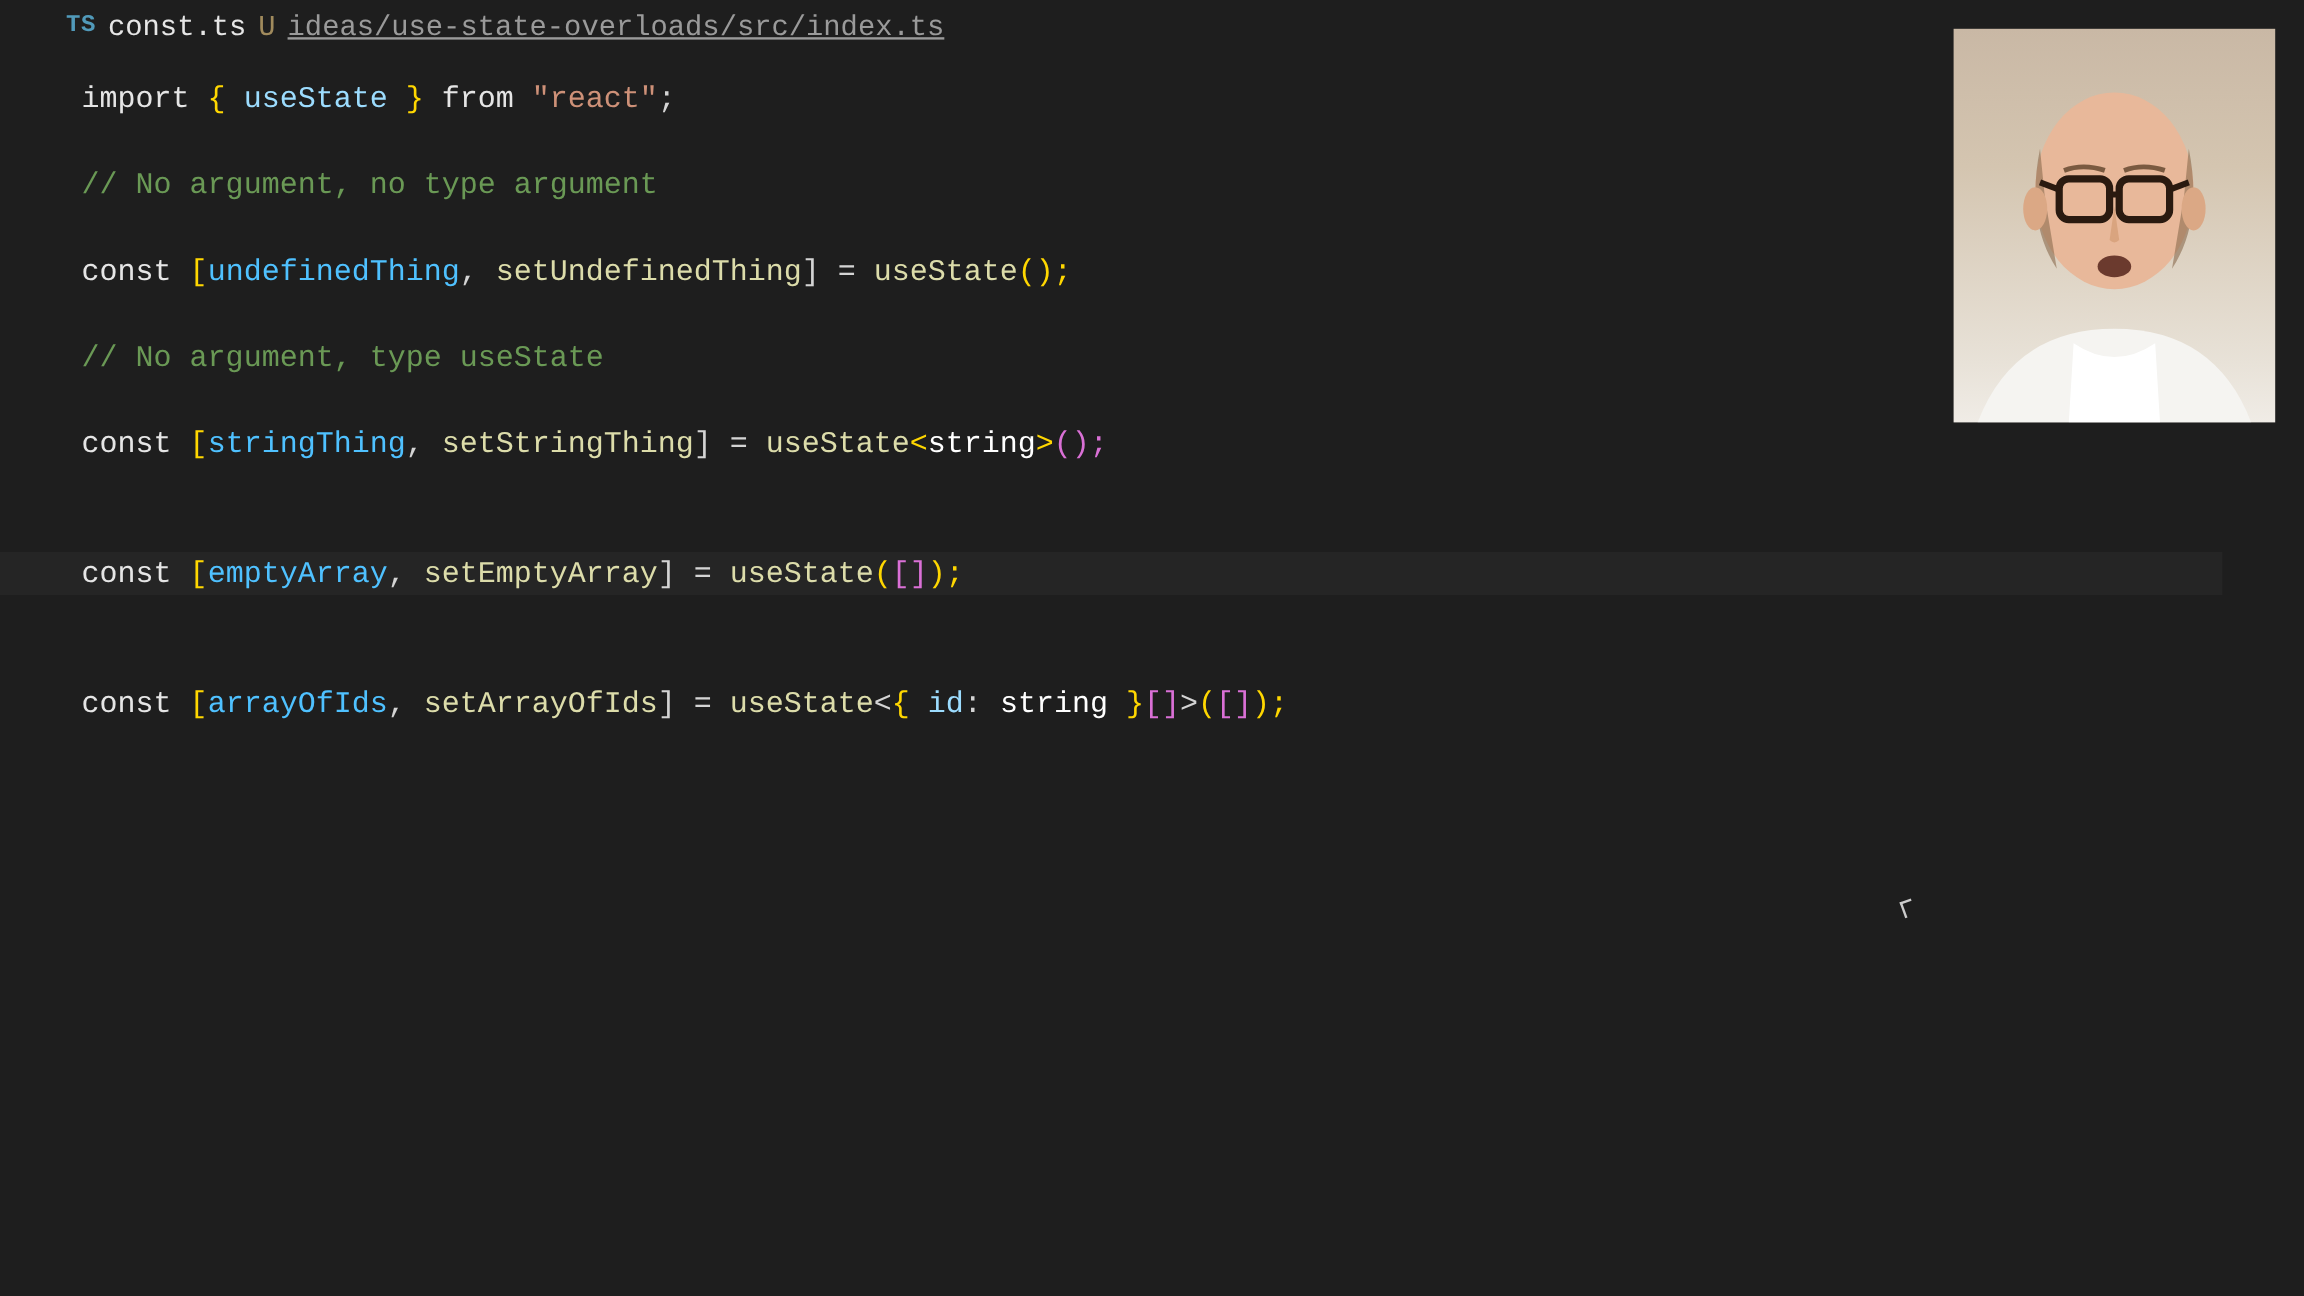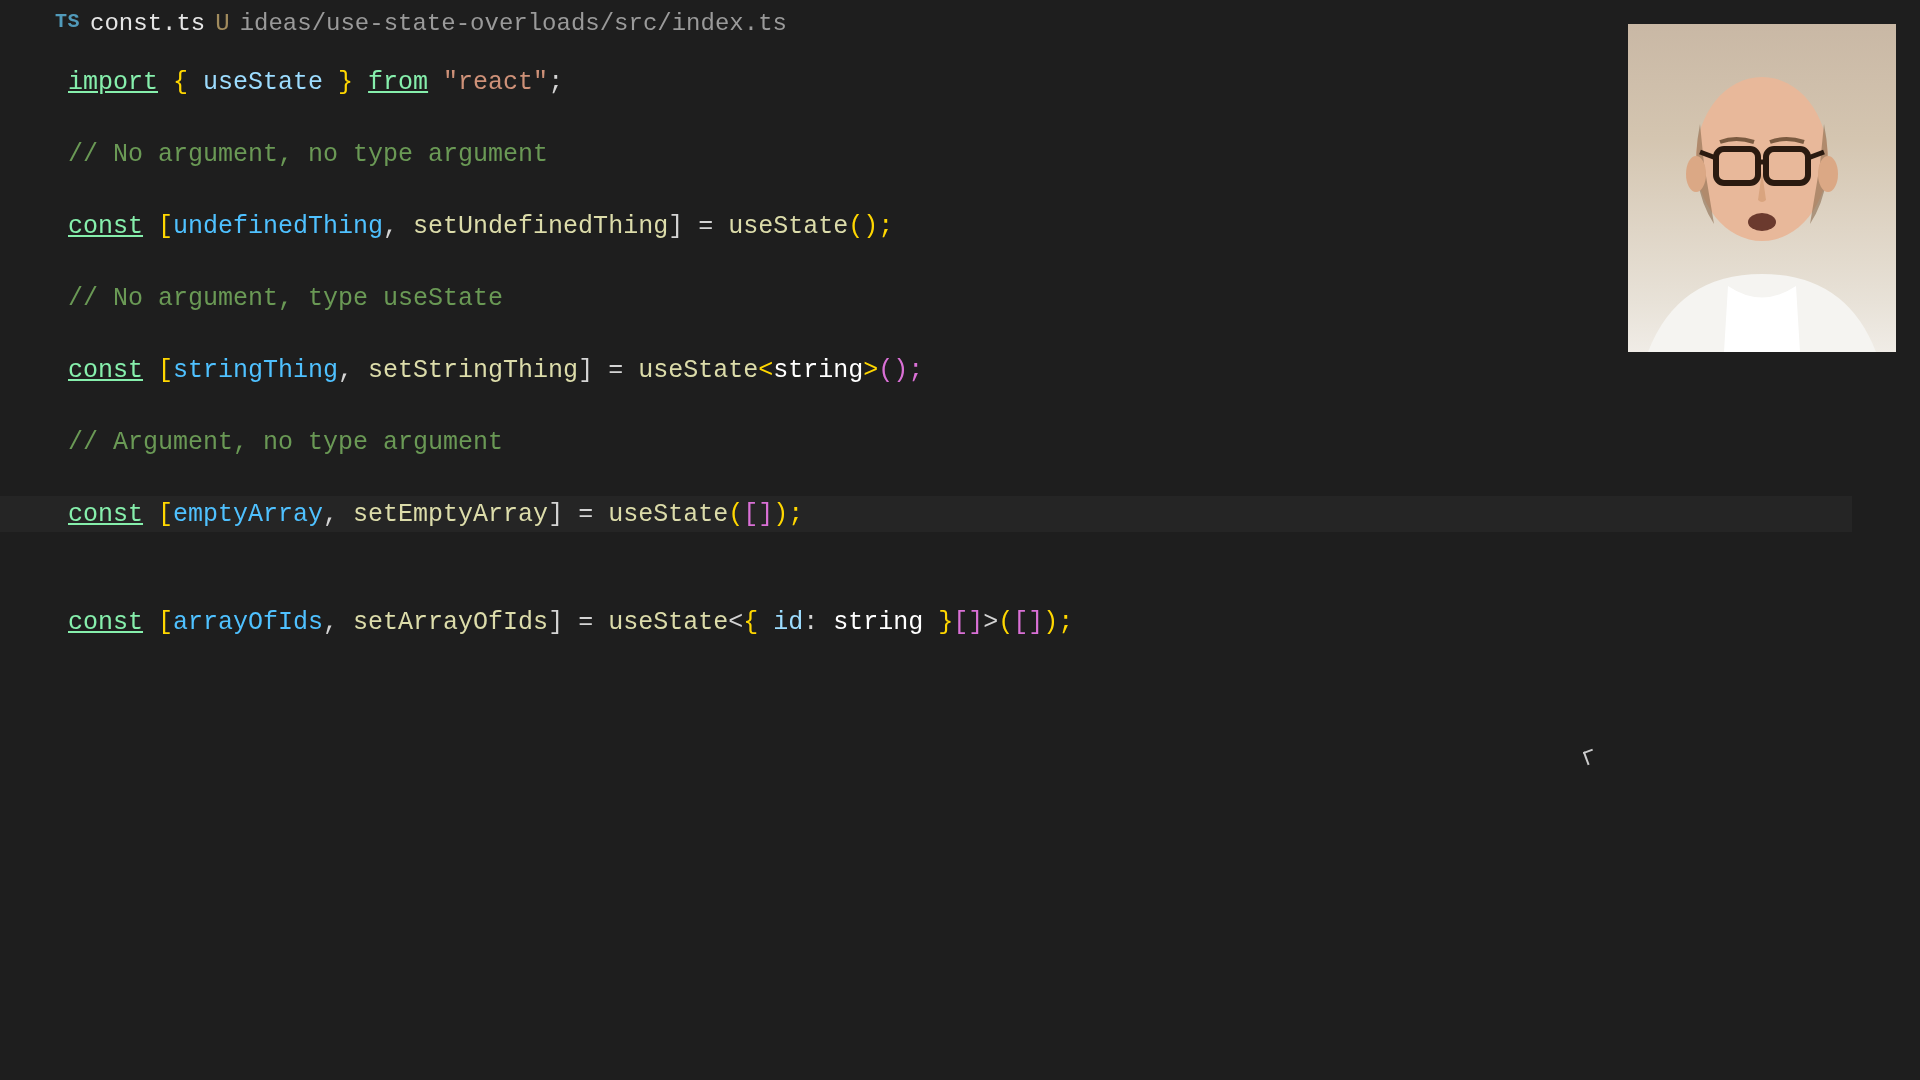--- a/index.html
+++ b/index.html
@@ -33,39 +33,40 @@
     color: #e6e6e6;
     font-size: 24px;
   }
   .modified {
     color: #a18b5d;
     font-size: 24px;
   }
   .filepath {
     color: #9a9a9a;
     font-size: 24px;
+    text-decoration: underline;
   }
   .code-area {
     padding: 14px 0 0 68px;
     line-height: 1.0;
   }
   .line {
     height: 36px;
     display: flex;
     align-items: center;
     white-space: pre;
     font-size: 25px;
   }
   .highlighted-line {
     background: rgba(255,255,255,0.03);
     margin-left: -68px;
     padding-left: 68px;
     width: 100%;
   }
-  .kw { color: #86efac; text-decoration: underline; }   
+  .kw { color: #e5e5e5; }   
   .fn { color: #dcdcaa; }   
   .var { color: #9cdcfe; }  
   .const-var { color: #4fc1ff; } 
   .str { color: #ce9178; }  
   .com { color: #6a9955; }  
   .typ { color: #ffffff; }  
   .pun { color: #d4d4d4; }  
   .brace { color: #ffd700; }
   .brace2 { color: #da70d6; }
   
@@ -158,23 +159,20 @@
       <span class="pun">] = </span>
       <span class="fn">useState</span>
       <span class="brace">&lt;</span>
       <span class="typ">string</span>
       <span class="brace">&gt;</span>
       <span class="brace2">();</span>
     </div>
 
     <div class="line"></div>
 
-    <div class="line">
-      <span class="com">// Argument, no type argument</span>
-    </div>
 
     <div class="line"></div>
 
     <div class="line highlighted-line">
       <span class="kw">const</span>
       <span class="brace"> [</span>
       <span class="const-var">emptyArray</span>
       <span class="pun">, </span>
       <span class="fn">setEmptyArray</span>
       <span class="pun">] = </span>

